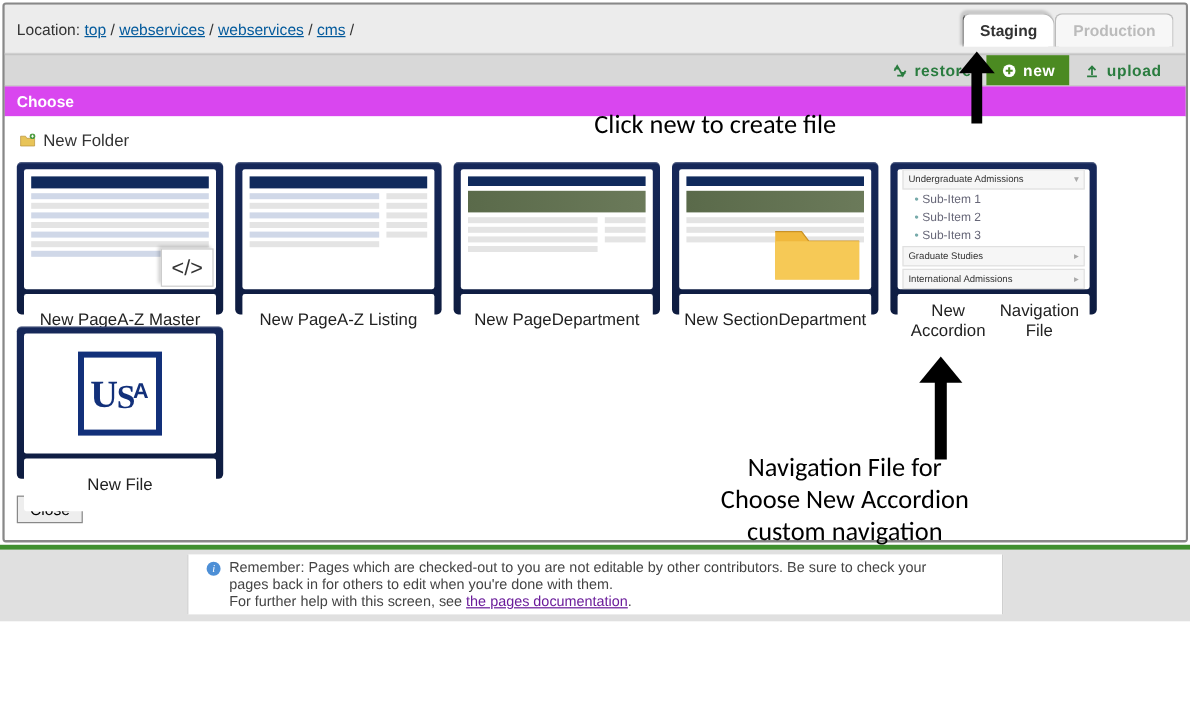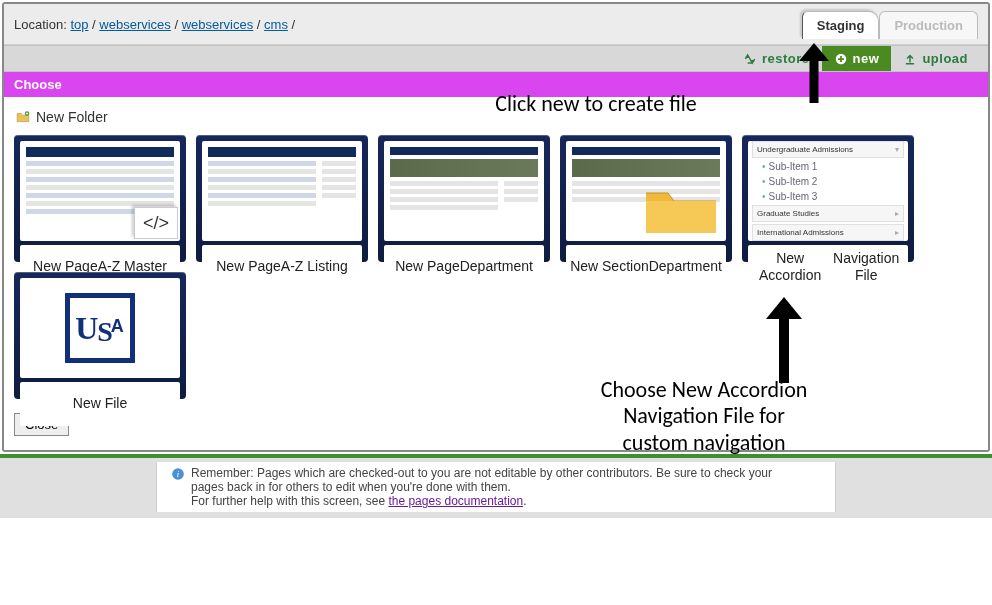--- a/index.html
+++ b/index.html
@@ -319,22 +319,22 @@
       </div>
 
     </div>
 
     
     <svg class="arrow" style="left: 750px; top: 198px; width: 60px; height: 90px;" viewBox="0 0 60 90">
       <path d="M30 88 L30 18" stroke="#000" stroke-width="10" fill="none"></path>
       <path d="M12 24 L30 2 L48 24 Z" fill="#000"></path>
     </svg>
     <div class="ann-text" style="left: 560px; top: 280px; width: 280px;">
+      <div>Navigation File for</div>
       <div>Choose New Accordion</div>
-      <div>Navigation File for</div>
       <div>custom navigation</div>
     </div>
 
     <button class="close-btn">Close</button>
   </div>
 
 </div>
 
 <div class="footer-note">
   <div class="footer-inner">

